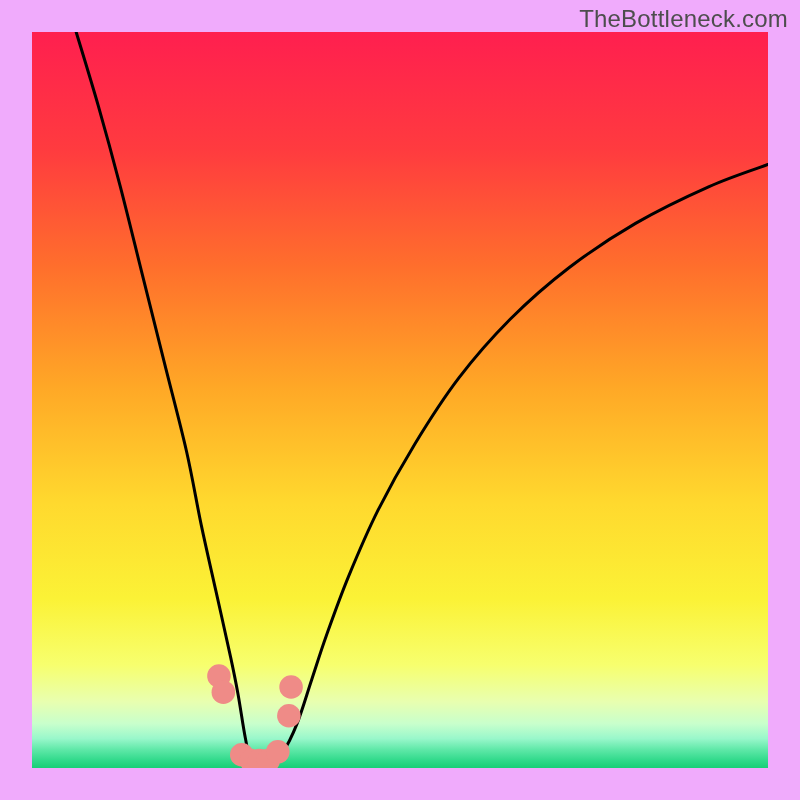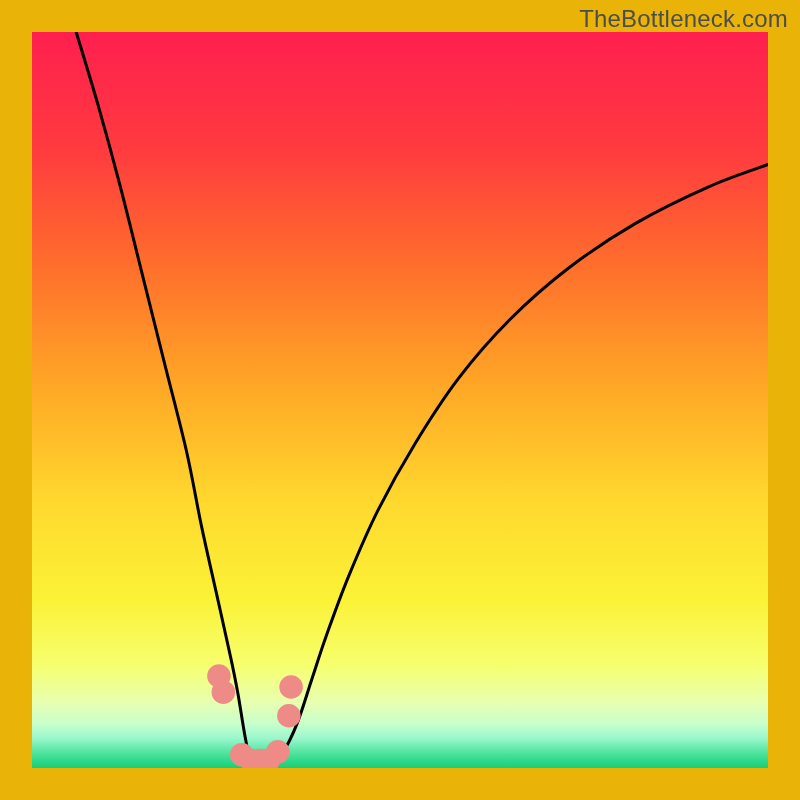--- a/index.html
+++ b/index.html
@@ -10,21 +10,21 @@
     background: #000;
     overflow: hidden;
     font-family: Arial, Helvetica, sans-serif;
   }
   .frame {
     position: absolute;
     top: 0;
     left: 0;
     width: 800px;
     height: 800px;
-    background: #eab308;
+    background: #f0abfc;
   }
   .plot-area {
     position: absolute;
     top: 32px;
     left: 32px;
     width: 736px;
     height: 736px;
   }
   
   .gradient {

